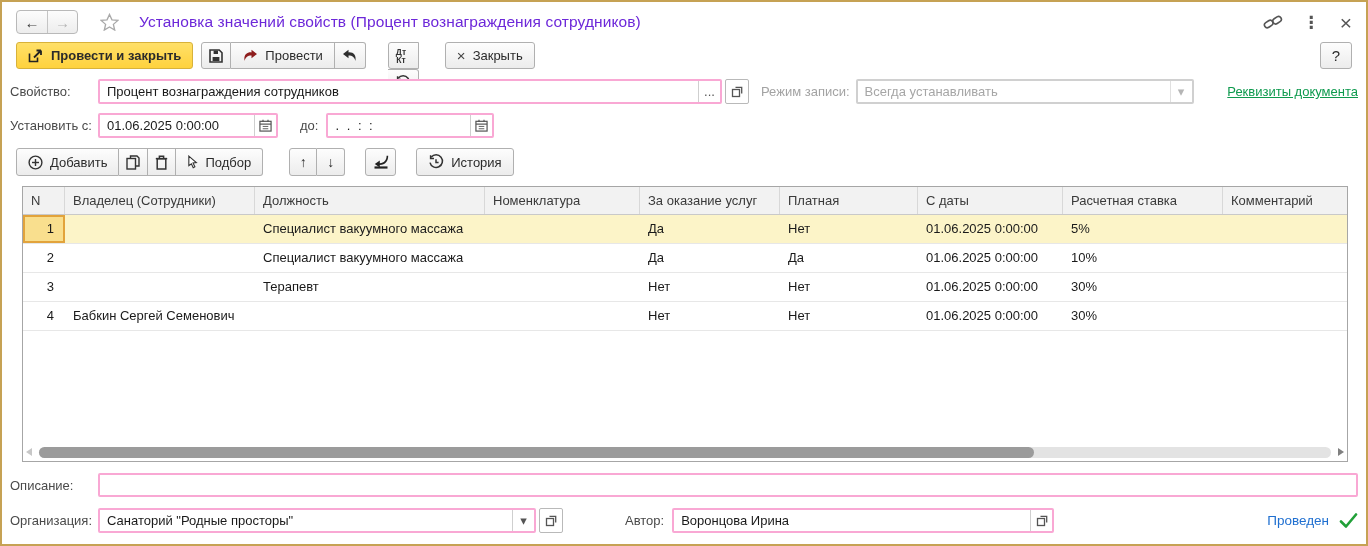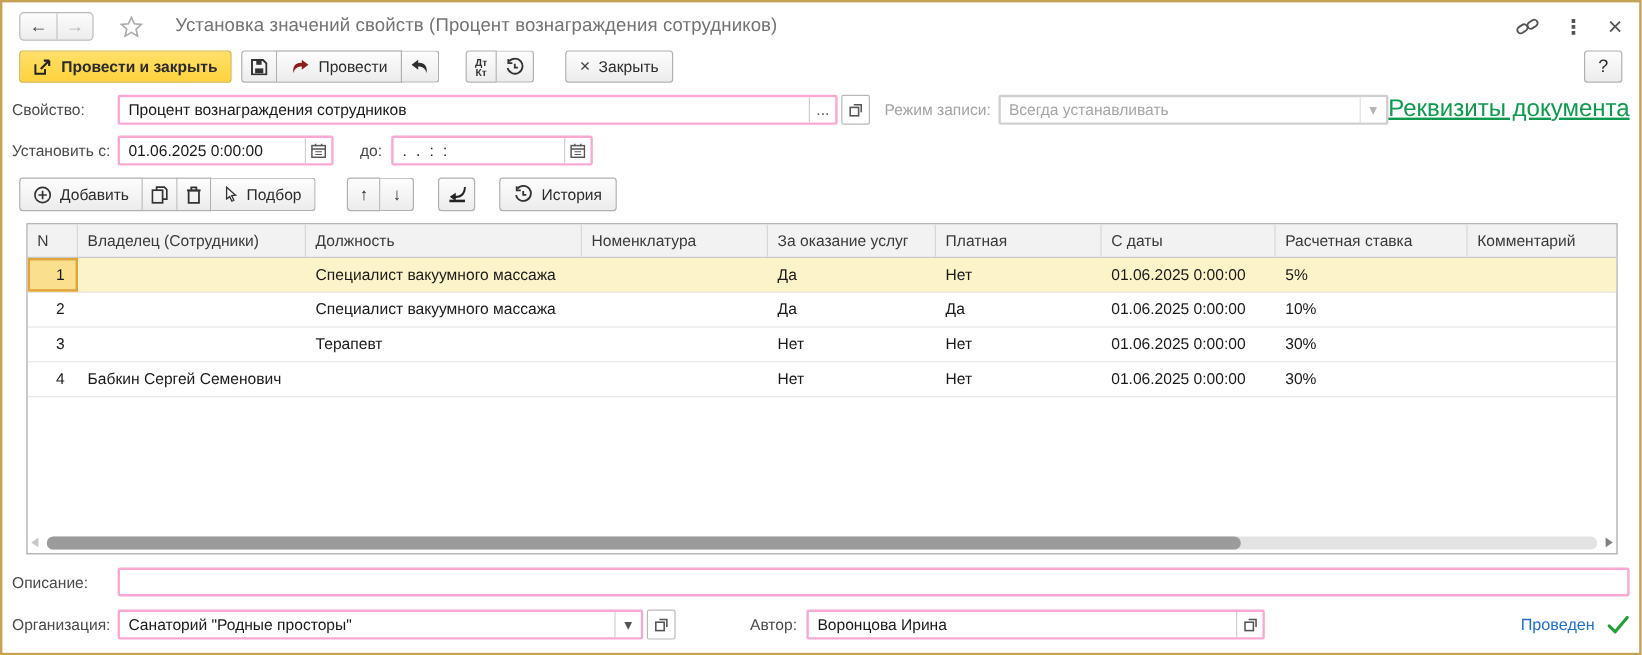--- a/index.html
+++ b/index.html
@@ -10,21 +10,21 @@
     border: 2px solid #c6a254; overflow: hidden; position: relative;
   }
 
   
   .titlebar { height: 40px; display: flex; align-items: center; padding: 0 14px; }
   .navgroup { display: inline-flex; border: 1px solid #b9b9b9; border-radius: 4px; overflow: hidden; background: linear-gradient(#fcfcfc,#ededed); }
   .navbtn { width: 30px; height: 22px; display: flex; align-items: center; justify-content: center; font-size: 15px; font-weight: bold; color:#3c3c3c; }
   .navbtn + .navbtn { border-left: 1px solid #c4c4c4; }
   .navbtn.disabled { color: #b5b5b5; }
   .star { margin-left: 22px; color: #a9a9a9; }
-  .wtitle { margin-left: 27px; font-size: 15.5px; color: #737373; letter-spacing: .1px; }
+  .wtitle { margin-left: 20px; font-size: 15.5px; color: #6d28d9; letter-spacing: .1px; }
   .tspacer { flex: 1; }
   .t-ico { margin-left: 20px; color: #555; display:flex; align-items:center; }
   .kebab { font-size: 17px; font-weight: bold; color:#555; line-height: 1; }
   .xclose { font-size: 21px; color: #555; line-height: 1; }
 
   
   .toolbar { height: 30px; display: flex; align-items: flex-start; padding: 0 14px; }
   .btn { display: inline-flex; align-items: center; gap: 7px; height: 27px; padding: 0 11px;
          background: linear-gradient(#fdfdfd,#ececec); border: 1px solid #b0b0b0; border-radius: 3px;
          font-size: 13px; color:#2b2b2b; white-space: nowrap; }
@@ -42,21 +42,21 @@
   .frow { display: flex; align-items: center; padding: 0 8px; }
   .lbl { width: 88px; flex: none; color: #4a4a4a; }
   .lbl.dis { color: #a3a3a3; }
   .field { display: flex; align-items: center; height: 25px; border: 2px solid #f9a8d4; border-radius: 2px; background:#fff; overflow:hidden; }
   .field .txt { flex: 1; padding: 0 7px; color:#1a1a1a; white-space: nowrap; overflow:hidden; }
   .field .seg { flex:none; width: 22px; height: 100%; display:flex; align-items:center; justify-content:center; border-left:1px solid #cfcfcf; color:#555; background:#fff; }
   .field.dis { border-color: #d0d0d0; }
   .field.dis .txt { color: #a6a6a6; }
   .field.dis .seg { color:#b5b5b5; border-left-color:#e0e0e0; }
   .openbtn { width: 24px; height: 25px; margin-left: 3px; border: 1px solid #b9b9b9; border-radius: 2px; display:flex; align-items:center; justify-content:center; background:#fff; flex:none; }
-  .greenlink { color: #0e9a4e; text-decoration: underline; font-size: 20px; white-space: nowrap; }
+  .greenlink { color: #0e9a4e; text-decoration: underline; font-size: 13px; white-space: nowrap; }
   .ph { color:#bdbdbd; letter-spacing: 2px; }
 
   
   .cmdbar { display:flex; align-items:center; padding: 0 14px; margin-top: 10px; }
   .cmdbar .btn { height: 28px; }
   .arrbtn { width: 28px; justify-content: center; font-weight: bold; font-size: 14px; }
 
   
   .grid { margin: 10px 18px 0 20px; height: 276px; border: 1px solid #a6a6a6; background: #fff; position: relative; overflow: hidden; }
   .ghead { display: flex; height: 28px; background: #f2f2f2; border-bottom: 1px solid #c9c9c9; }
@@ -149,21 +149,21 @@
       <span>Провести</span>
     </button>
     <button class="btn icon-only">
       <span>
         <svg width="16" height="13" viewBox="0 0 16 13">
             <path d="M6.5 0.8 L1 5 L6.5 9.2 L6.5 6.4 C10.4 6.4 12.8 8.4 13.4 12 C14.6 6.4 11.4 3 6.5 3.4 Z" fill="#2f2f2f"></path>
           </svg>
       </span>
     </button>
   </div>
-  <div class="group" style="margin-left:22px;">
+  <div class="group" style="margin-left:22px;flex-direction:column;">
     <button class="btn icon-only">
       <span class="dtkt">
           <span>Дт</span>
           <span>Кт</span>
         </span>
       </button>
 
     <button class="btn icon-only">
       <span>
         <svg width="16" height="16" viewBox="0 0 16 16" fill="none" stroke="#333" stroke-width="1.5">

